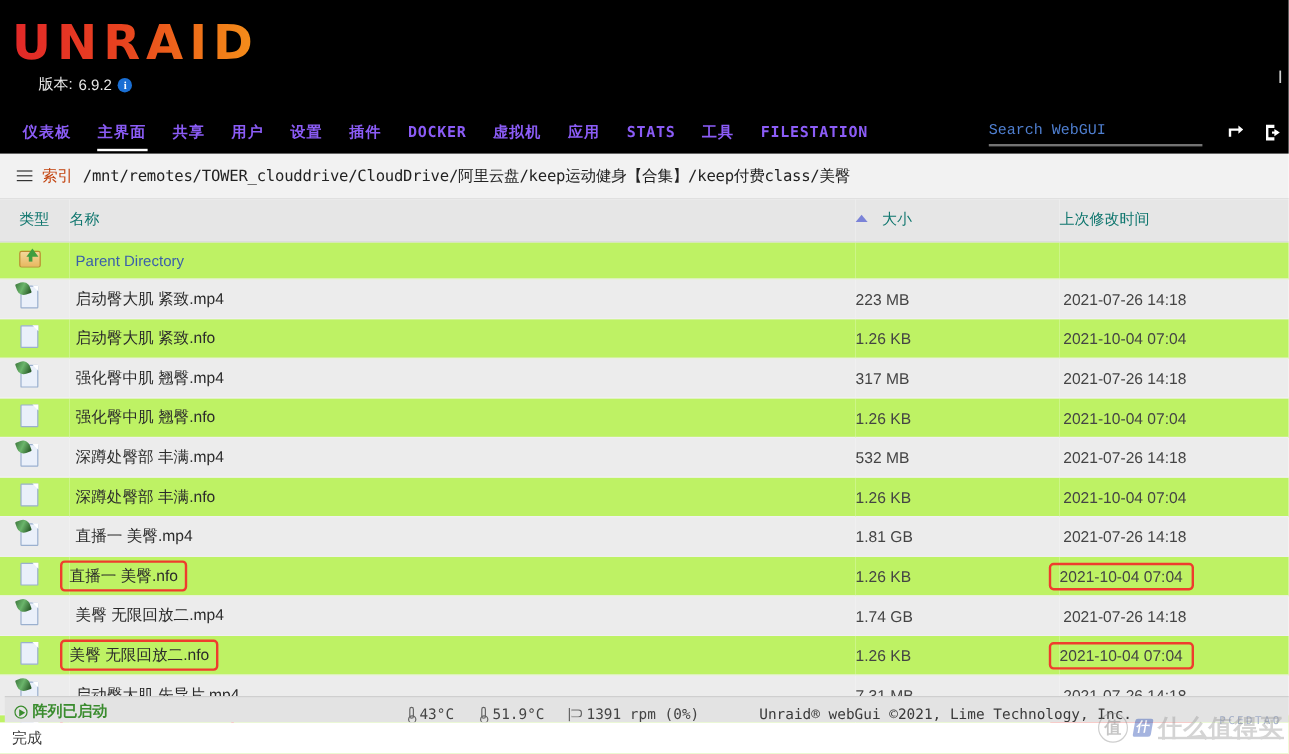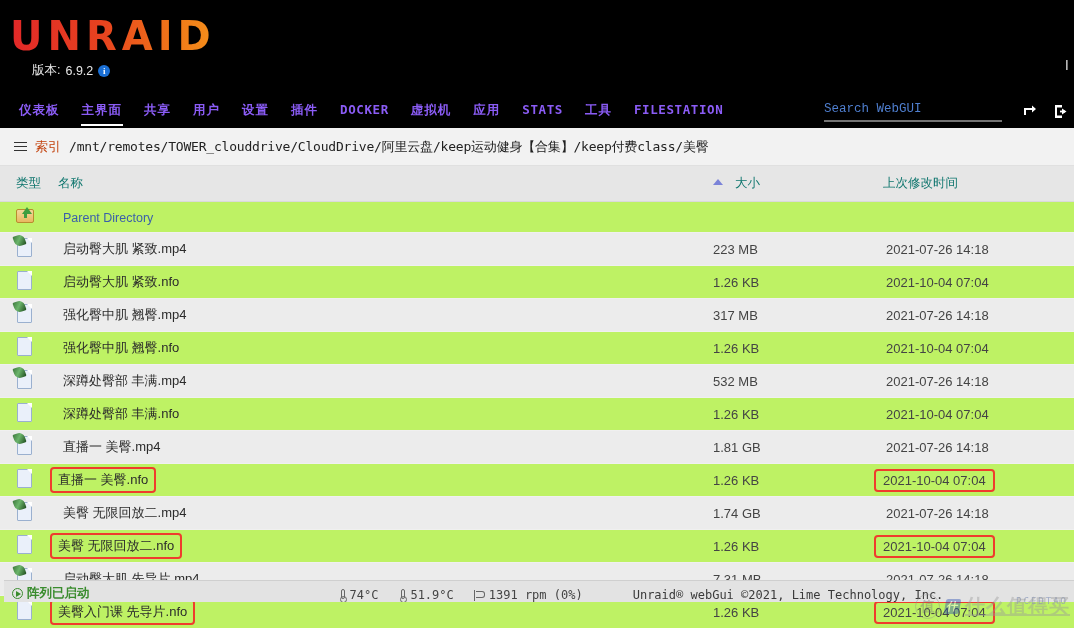--- a/index.html
+++ b/index.html
@@ -569,34 +569,37 @@
   </table>
 
   <div class="status-bar">
     <div class="array-state">
       <span class="play-dot"></span>
       <span>阵列已启动</span>
     </div>
     <div class="stat-group">
       <div class="stat-item">
         <span class="thermo"></span>
-        <span>74°C</span>
+        <span>43°C</span>
       </div>
       <div class="stat-item">
         <span class="thermo"></span>
         <span>51.9°C</span>
       </div>
       <div class="stat-item">
         <span class="fanicon"></span>
         <span>1391 rpm (0%)</span>
       </div>
       <div class="copyright">Unraid® webGui ©2021, Lime Technology, Inc.</div>
     </div>
   </div>
 
+  <div class="browser-status">
+    <span>完成</span>
+  </div>
 
   <div class="watermark">
     <span class="wm-circle">值</span>
     <span class="wm-sq">什</span>
     <span class="wm-text">什么值得买</span>
   </div>
   <div class="wm-sub">PCEDTAO</div>
 
 </div>
 

